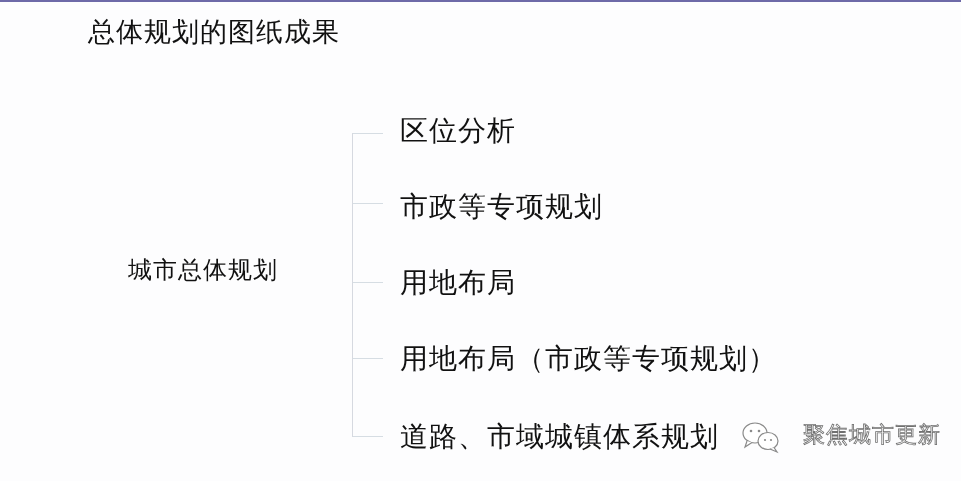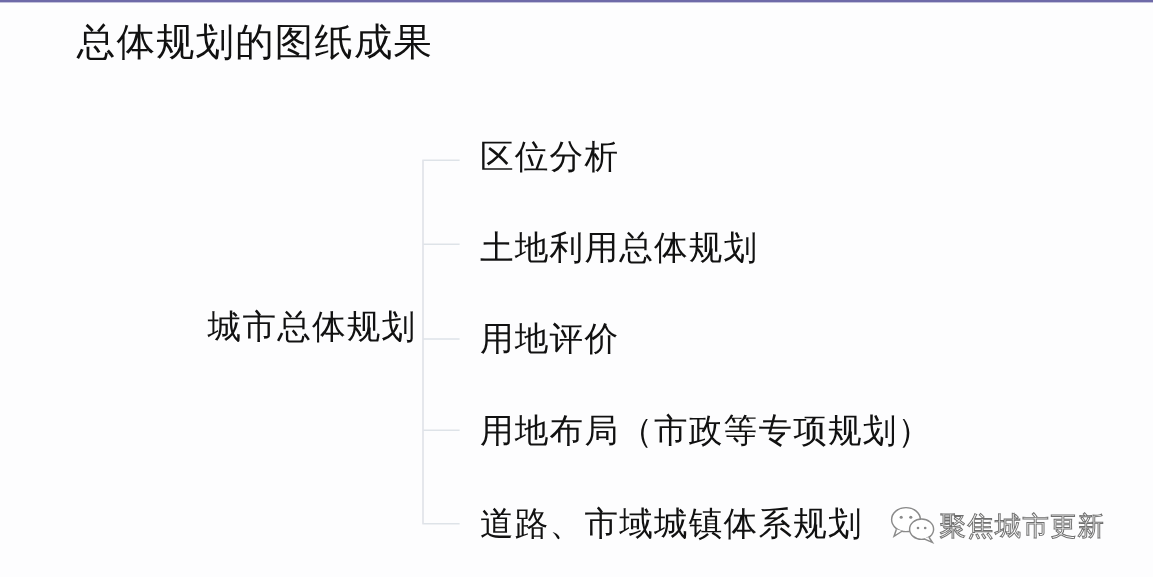--- a/index.html
+++ b/index.html
@@ -17,35 +17,34 @@
     }
     .top-rule {
       position: absolute;
       left: 0; top: 0;
       width: 961px;
       height: 2px;
       background: #6e6aa8;
     }
     .slide-title {
       position: absolute;
-      left: 64px;
+      left: 88px;
       top: 14px;
-      font-size: 32px;
+      font-size: 27px;
       letter-spacing: 1px;
       color: #111;
       white-space: nowrap;
     }
     .root-node {
       position: absolute;
       left: 128px;
       top: 254px;
-      font-size: 28px;
+      font-size: 24px;
       letter-spacing: 1px;
       white-space: nowrap;
-      margin-left: 45px;
     }
     .bracket {
       position: absolute;
       left: 352px;
       top: 133px;
       width: 1px;
       height: 304px;
       background: #d6d9e0;
     }
     .branch {
@@ -60,22 +59,21 @@
       left: 400px;
       font-size: 28px;
       letter-spacing: 1px;
       white-space: nowrap;
     }
     .watermark {
       position: absolute;
       left: 741px;
       top: 420px;
       display: flex;
-      align-items: center;
-      gap: 2px;
+      gap: 22px;
       color: #8a8a8a;
     }
     .watermark-text {
       font-size: 22px;
       color: #fff;
       -webkit-text-stroke: 0.8px #6f6f6f;
       letter-spacing: 1px;
       white-space: nowrap;
     }
   </style>
@@ -90,22 +88,22 @@
 
 <div class="bracket"></div>
 
 <div class="branch" style="top:133px"></div>
 <div class="branch" style="top:203px"></div>
 <div class="branch" style="top:282px"></div>
 <div class="branch" style="top:358px"></div>
 <div class="branch" style="top:436px"></div>
 
 <div class="child" style="top:112px">区位分析</div>
-<div class="child" style="top:188px">土地利用总体规划</div>
-<div class="child" style="top:264px">用地评价</div>
+<div class="child" style="top:188px">市政等专项规划</div>
+<div class="child" style="top:264px">用地布局</div>
 <div class="child" style="top:340px">用地布局（市政等专项规划）</div>
 <div class="child" style="top:418px">道路、市域城镇体系规划</div>
 
 <div class="watermark">
   <span>
     <svg width="40" height="34" viewBox="0 0 40 34">
       <ellipse cx="14" cy="13" rx="12" ry="10" fill="#fff" stroke="#8a8a8a" stroke-width="1.2"></ellipse>
       <path d="M6 21 L4 27 L11 22.5" fill="#fff" stroke="#8a8a8a" stroke-width="1.2"></path>
       <circle cx="10" cy="11" r="1.3" fill="#8a8a8a"></circle>
       <circle cx="18" cy="11" r="1.3" fill="#8a8a8a"></circle>

